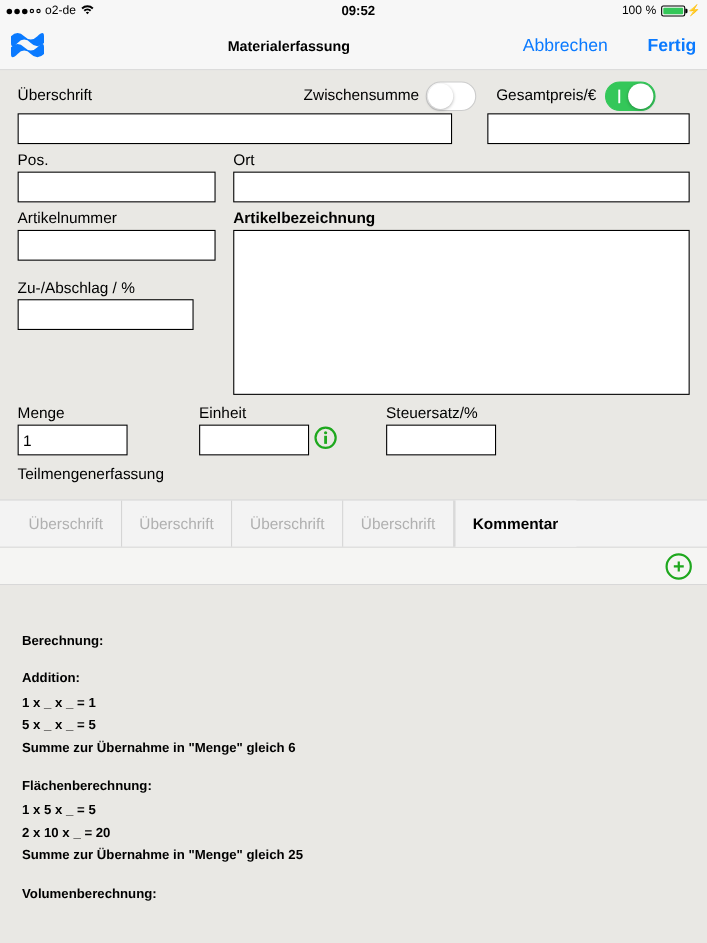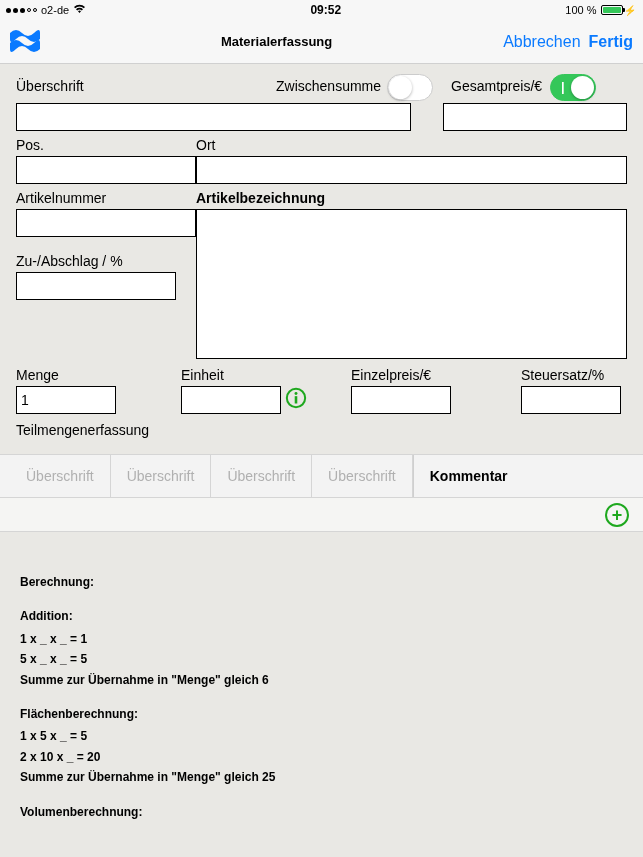--- a/index.html
+++ b/index.html
@@ -19,21 +19,21 @@
   .batt::after{ content:""; position:absolute; right:-3px; top:2px; width:2px; height:4px; background:#000; border-radius:0 1px 1px 0;}
   .batt-fill{ position:absolute; left:1px; top:1px; bottom:1px; width:18px; background:#34c759; border-radius:1px;}
   .bolt{ font-size:10px;}
 
   
   .nav { height:44px; background:#f7f7f7; border-bottom:1px solid #d0d0d0; display:flex; align-items:center; justify-content:space-between; padding:0 10px; }
   .nav-left { width:40px; }
   .logo-icon svg { display:block; }
   .nav-title { font-weight:700; font-size:13px; }
   .nav-right { display:flex; gap:8px; font-size:16px; color:#0a7aff; }
-  .nav-right .done { font-weight:700;}
+  .nav-right .done { font-weight:700;margin-left:28px;}
 
   
   .form { padding:10px 16px 4px 16px; background:#e9e8e4; }
   .row { display:flex; align-items:center; margin-bottom:4px; gap:10px; }
   .lbl { font-size:14px; font-weight:400; color:#000; margin-bottom:3px; display:block;}
   .lbl.bold { font-weight:700; }
   input[type=text].fld {
     height:28px; border:1px solid #000; background:#fff; font-size:14px; padding:2px 4px;
   }
   textarea.fld { border:1px solid #000; background:#fff; font-size:14px; padding:4px; resize:none; }
@@ -42,21 +42,21 @@
   .top-row .col1 { width:260px; }
   .top-row .col2 { display:flex; align-items:center; gap:6px; }
   .top-row .col3 { margin-left:18px; display:flex; align-items:center; gap:8px; }
 
   .switch { position:relative; width:46px; height:27px; border-radius:14px; background:#fff; border:1px solid #ccc; display:inline-block;}
   .switch .knob{ position:absolute; top:1px; left:1px; width:23px; height:23px; border-radius:50%; background:#fff; box-shadow:0 1px 3px rgba(0,0,0,.3);}
   .switch.on{ background:#34c759; border-color:#34c759;}
   .switch.on .knob{ left:20px;}
   .switch.on::before{ content:"|"; position:absolute; left:10px; top:4px; color:#fff; font-size:13px; font-weight:600;}
 
-  .inputs-row { display:flex; gap:0; }
+  .inputs-row { display:flex; gap:16px; }
   .group { display:flex; flex-direction:column;}
 
   .article-btn { display:inline-flex; align-items:center; height:32px; border:1px solid #9a9a9a; border-radius:6px;
     background:linear-gradient(#fdfdfd,#e6e6e6); font-size:13px; font-weight:600; padding:0 8px;
     box-shadow:0 1px 2px rgba(0,0,0,.2);}
   .plus-icon { width:22px; height:22px; margin-left:2px; }
   .info-icon { width:22px; height:22px; }
 
   .bottom-grid { display:flex; gap:0; width:100%; }
   .bottom-grid .g { display:flex; flex-direction:column; }
@@ -186,24 +186,20 @@
       <div style="display:flex; align-items:center; gap:4px;">
         <input type="text" class="fld" style="width: 100px;" value="">
         <span>
           <svg class="info-icon" viewBox="0 0 24 24">
               <circle cx="12" cy="12" r="10" fill="none" stroke="#1ea81e" stroke-width="2.2"></circle>
               <circle cx="12" cy="7" r="1.6" fill="#1ea81e"></circle>
               <rect x="10.6" y="10" width="2.8" height="8" fill="#1ea81e"></rect>
             </svg>
         </span>
       </div>
-    </div>
-    <div class="g" style="width:170px;">
-      <span class="lbl">Einzelpreis/€</span>
-      <input type="text" class="fld" style="width: 100px;" value="">
     </div>
     <div class="g" style="flex:1;">
       <span class="lbl">Steuersatz/%</span>
       <input type="text" class="fld" style="width: 100px;" value="">
     </div>
   </div>
 
   <span class="teil">Teilmengenerfassung</span>
 </div>
 

